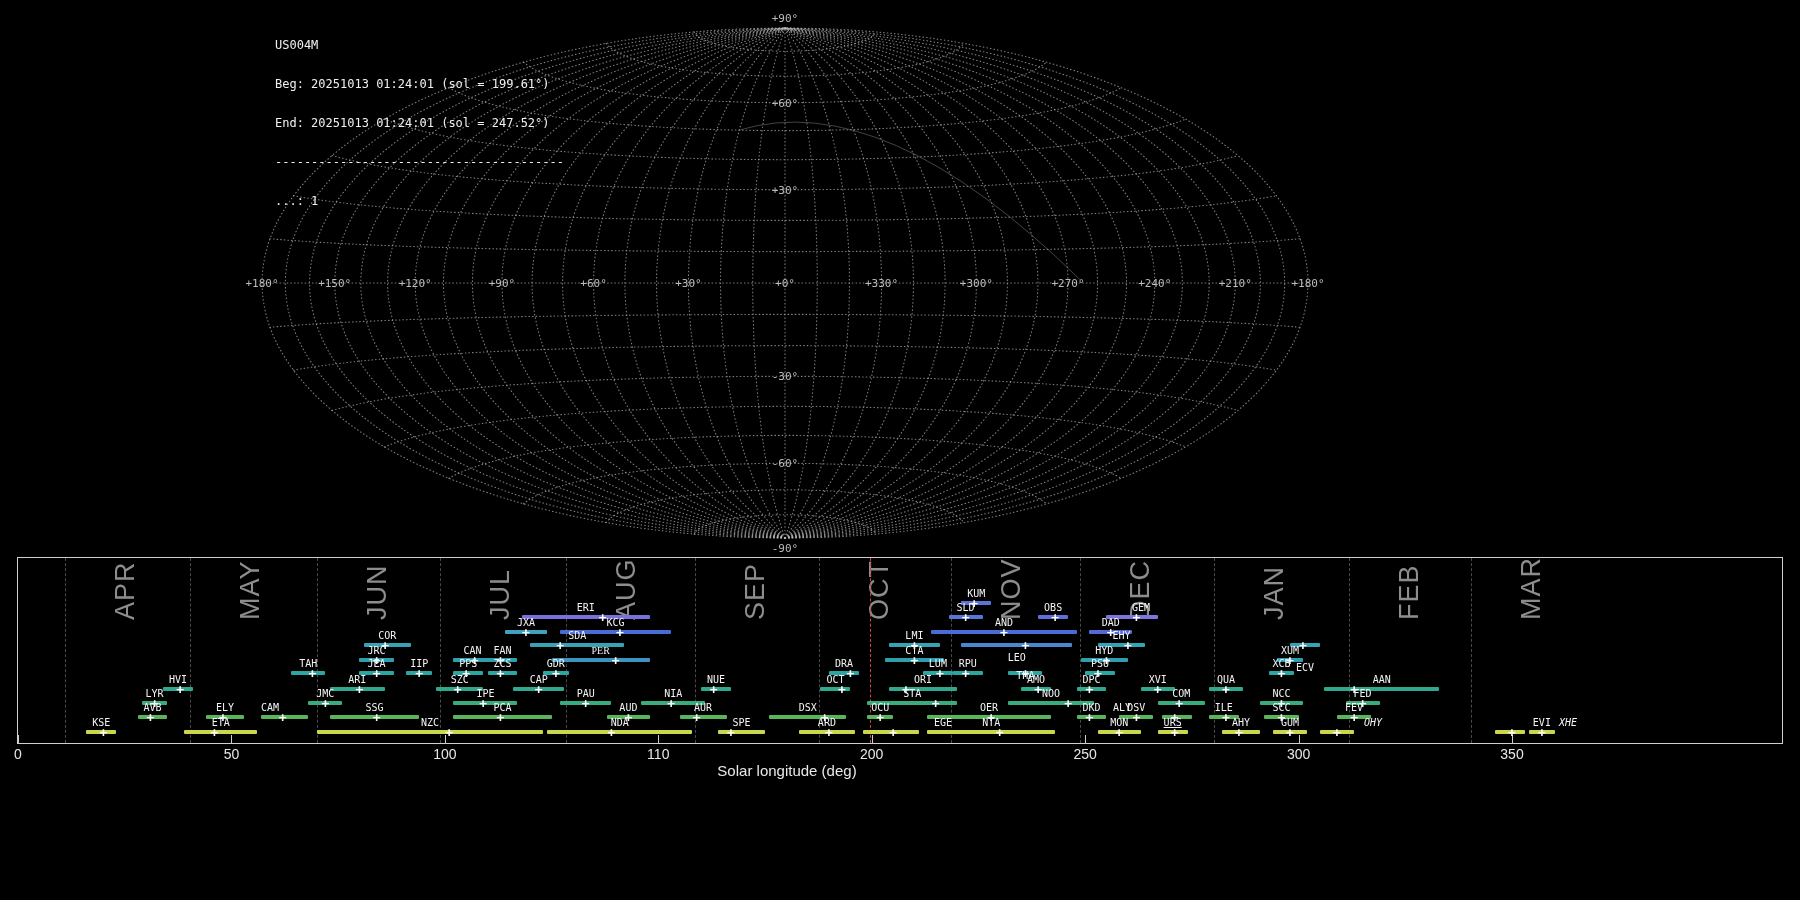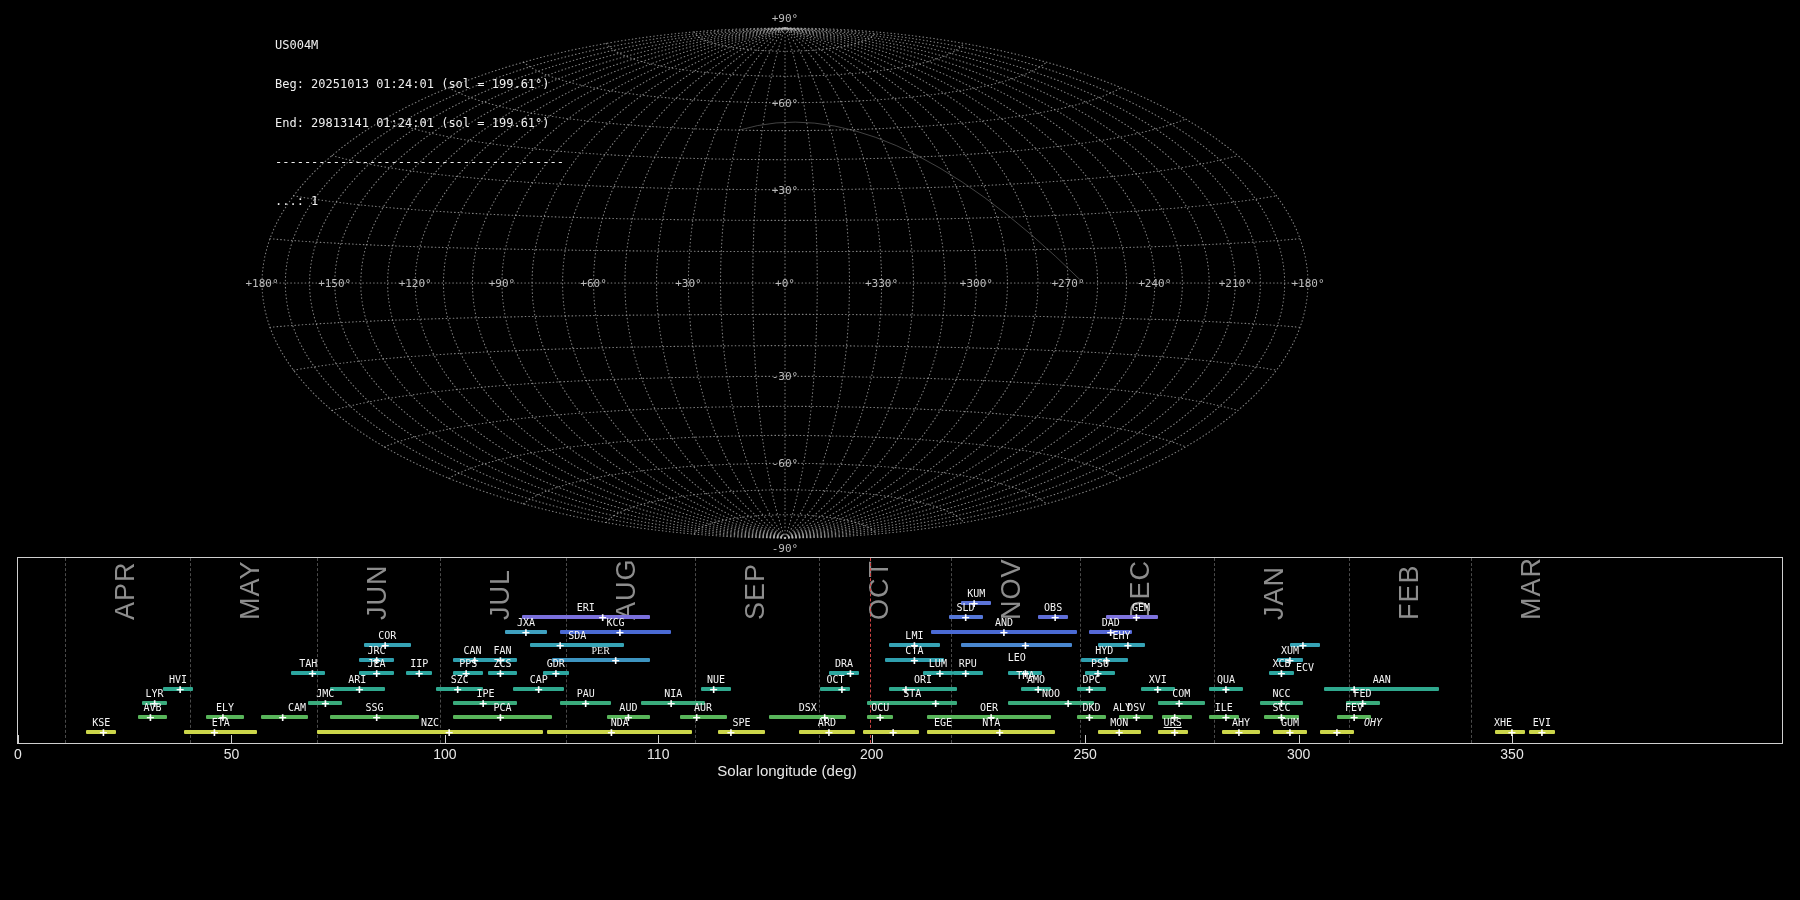--- a/index.html
+++ b/index.html
@@ -100,21 +100,21 @@
     <text x="785.0" y="193.7" class="maplab">+30°</text>
     <text x="785.0" y="380.3" class="maplab">-30°</text>
     <text x="785.0" y="467.3" class="maplab">-60°</text>
     <text x="785.0" y="552.0" class="maplab">-90°</text>
     <path d="M739.3,130.1 Q883.6,86.6 1079.9,279.6" class="trail"></path>
   </svg>
 
 <div class="header">
   <div>US004M</div>
   <div>Beg: 20251013 01:24:01 (sol = 199.61°)</div>
-  <div>End: 29813141 01:24:01 (sol = 199.61°)</div>
+  <div>End: 20251013 01:24:01 (sol = 247.52°)</div>
   <div>----------------------------------------</div>
   <div>...: 1</div>
 </div>
 
 <div id="timeline" class="timeline">
     <div class="mline" style="left: 47.3811px;"></div>
     <div class="mlabel" style="left: 92.3811px; top: 62px;">APR</div>
     <div class="mline" style="left: 172.45px;"></div>
     <div class="mlabel" style="left: 217.45px; top: 62px;">MAY</div>
     <div class="mline" style="left: 298.8px;"></div>
@@ -314,21 +314,21 @@
     <div class="bar" style="left: 1327.53px; width: 34.1486px; top: 143px; background: rgb(58, 171, 124);"></div>
     <div class="scode" style="left: 1344.6px; top: 131px;">FED</div>
     <div class="plus" style="left: 1344.6px; top: 145px;">+</div>
     <div class="bar" style="left: 119.52px; width: 29.88px; top: 157px; background: rgb(88, 181, 90);"></div>
     <div class="scode" style="left: 134.46px; top: 145px;">AVB</div>
     <div class="plus" style="left: 132.326px; top: 159px;">+</div>
     <div class="bar" style="left: 187.817px; width: 38.4171px; top: 157px; background: rgb(88, 181, 90);"></div>
     <div class="scode" style="left: 207.026px; top: 145px;">ELY</div>
     <div class="plus" style="left: 204.891px; top: 159px;">+</div>
     <div class="bar" style="left: 243.309px; width: 46.9543px; top: 157px; background: rgb(88, 181, 90);"></div>
-    <div class="scode" style="left: 279px; top: 145px;">CAM</div>
+    <div class="scode" style="left: 252px; top: 145px;">CAM</div>
     <div class="plus" style="left: 264.651px; top: 159px;">+</div>
     <div class="bar" style="left: 311.606px; width: 89.64px; top: 157px; background: rgb(88, 181, 90);"></div>
     <div class="scode" style="left: 356.426px; top: 145px;">SSG</div>
     <div class="plus" style="left: 358.56px; top: 159px;">+</div>
     <div class="bar" style="left: 435.394px; width: 98.1771px; top: 157px; background: rgb(88, 181, 90);"></div>
     <div class="scode" style="left: 484.483px; top: 145px;">PCA</div>
     <div class="plus" style="left: 482.349px; top: 159px;">+</div>
     <div class="bar" style="left: 589.063px; width: 42.6857px; top: 157px; background: rgb(88, 181, 90);"></div>
     <div class="scode" style="left: 610.406px; top: 145px;">AUD</div>
     <div class="plus" style="left: 610.406px; top: 159px;">+</div>
@@ -395,21 +395,21 @@
     <div class="bar" style="left: 1203.74px; width: 38.4171px; top: 172px; background: rgb(204, 214, 74);"></div>
     <div class="scode" style="left: 1222.95px; top: 160px;">AHY</div>
     <div class="plus" style="left: 1220.81px; top: 174px;">+</div>
     <div class="bar" style="left: 1254.96px; width: 34.1486px; top: 172px; background: rgb(204, 214, 74);"></div>
     <div class="scode" style="left: 1272.03px; top: 160px;">GUM</div>
     <div class="plus" style="left: 1272.03px; top: 174px;">+</div>
     <div class="bar" style="left: 1301.91px; width: 34.1486px; top: 172px; background: rgb(204, 214, 74);"></div>
     <div class="scode" style="left: 1355px; top: 160px; font-style: italic;">OHY</div>
     <div class="plus" style="left: 1318.99px; top: 174px;">+</div>
     <div class="bar" style="left: 1476.93px; width: 29.88px; top: 172px; background: rgb(204, 214, 74);"></div>
-    <div class="scode" style="left: 1485px; top: 160px;">XHE</div>
+    <div class="scode" style="left: 1550px; top: 160px; font-style: italic;">XHE</div>
     <div class="plus" style="left: 1494px; top: 174px;">+</div>
     <div class="bar" style="left: 1511.07px; width: 25.6114px; top: 172px; background: rgb(204, 214, 74);"></div>
     <div class="scode" style="left: 1523.88px; top: 160px;">EVI</div>
     <div class="plus" style="left: 1523.88px; top: 174px;">+</div>
   </div>
 
 <div class="xlabel">Solar longitude (deg)</div>
 
 <div class="xtlab" style="left: 18px;">0</div>
 <div class="xtlab" style="left: 231.429px;">50</div>

